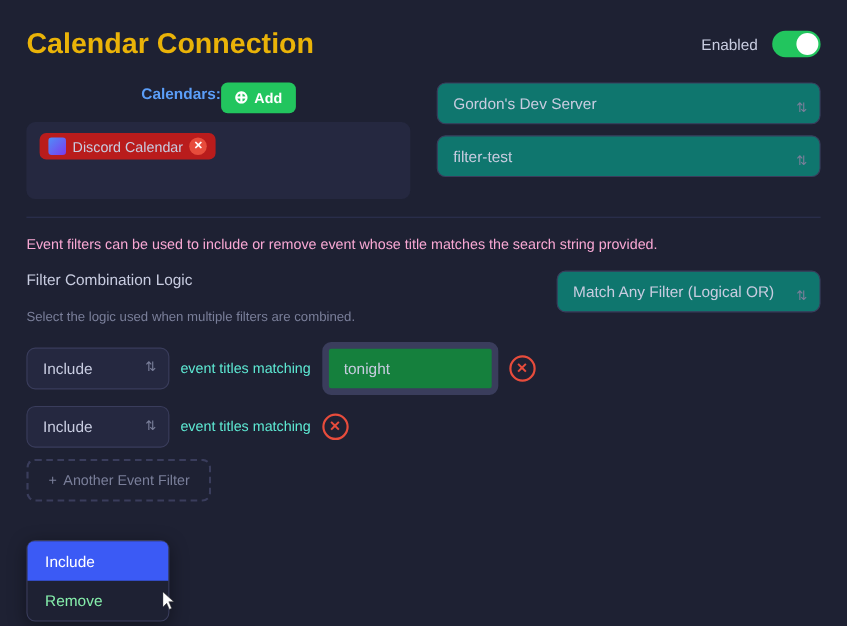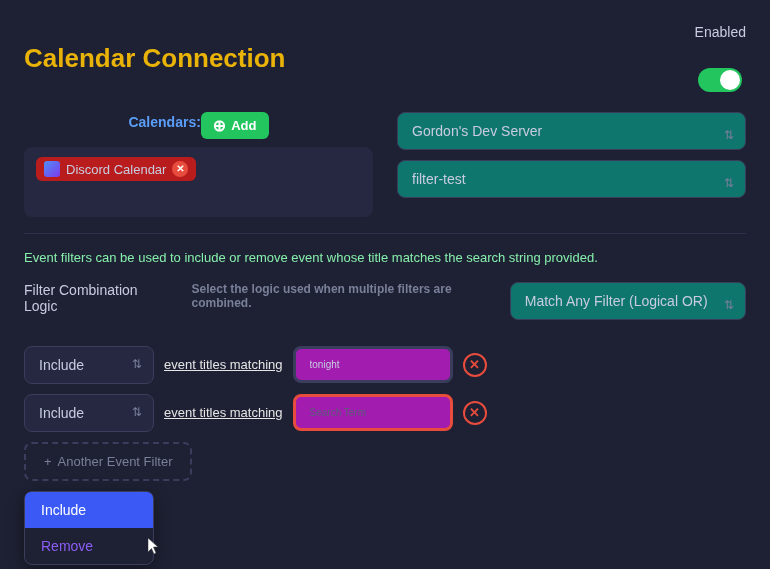--- a/index.html
+++ b/index.html
@@ -25,22 +25,21 @@
       margin-bottom: 20px;
     }
     .title {
       font-size: 26px;
       font-weight: 700;
       color: #eab308;
     }
     .enabled-row {
       display: flex;
       align-items: center;
-      gap: 28px;
-      flex-direction: column;
+      gap: 13px;
     }
     .enabled-label {
       font-size: 14px;
       color: #c8cce0;
     }
     .toggle {
       width: 44px;
       height: 24px;
       background: #22c55e;
       border-radius: 12px;
@@ -186,44 +185,43 @@
       justify-content: center;
       font-size: 11px;
       font-weight: 700;
     }
     .chevron-down {
       color: #7a7f9a;
       font-size: 14px;
     }
     .event-filters-desc {
       font-size: 13px;
-      color: #86efac;
+      color: #f9a8d4;
       margin-bottom: 14px;
       line-height: 1.5;
     }
     .filter-combination-row {
       display: flex;
       align-items: flex-start;
       justify-content: space-between;
       margin-bottom: 16px;
     }
     .filter-combo-labels {
       display: flex;
-      flex-direction: row;
+      flex-direction: column;
       gap: 19px;
     }
     .filter-combo-title {
       font-size: 14px;
       color: #c8cce0;
       font-weight: 500;
     }
     .filter-combo-desc {
       font-size: 12px;
       color: #7a7f9a;
-      font-weight: bold;
     }
     .filter-combo-select {
       width: 240px;
     }
     .filter-row {
       display: flex;
       align-items: center;
       gap: 10px;
       margin-bottom: 10px;
     }
@@ -239,31 +237,30 @@
       padding: 10px 32px 10px 14px;
       color: #c8cce0;
       font-size: 14px;
       appearance: none;
       -webkit-appearance: none;
       cursor: pointer;
       outline: none;
     }
     .filter-text {
       font-size: 13px;
-      color: #e5e5e5;
+      color: #5eead4;
       white-space: nowrap;
-      text-decoration: underline;
     }
     .filter-input {
-      background: #a21caf;
-      border: 3px solid #8b5cf6;
+      background: #15803d;
+      border: 6px solid #8b5cf6;
       border-radius: 8px;
       padding: 10px 14px;
       color: #c8cce0;
-      font-size: 10px;
+      font-size: 14px;
       outline: none;
       width: 160px;
     }
     .filter-input.has-value {
       border-color: #3a3d5c;
     }
     .filter-input.placeholder-visible {
       border-color: #e74c3c;
     }
     .filter-input::placeholder {
@@ -305,21 +302,21 @@
       border: 1px solid #3a3d5c;
       border-radius: 8px;
       width: 130px;
       box-shadow: 0 4px 16px rgba(0,0,0,0.4);
       z-index: 100;
     }
     .dropdown-item {
       padding: 10px 16px;
       font-size: 14px;
       cursor: pointer;
-      color: #8b5cf6;
+      color: #86efac;
     }
     .dropdown-item.active {
       background: #3b5af5;
       color: #fff;
       border-radius: 6px 6px 0 0;
     }
     .cursor-indicator {
       position: absolute;
       left: 148px;
       top: 538px;
@@ -410,21 +407,20 @@
   </div>
 
   <div class="filter-row">
     <div class="filter-include-wrapper">
       <select>
         <option>Include</option>
       </select>
       <span class="select-arrow">⇅</span>
     </div>
     <span class="filter-text">event titles matching</span>
-    <input class="filter-input placeholder-visible" type="text" placeholder="Search Term" style="">
     <span class="circle-x">✕</span>
   </div>
 
   <div style="position:relative; margin-left:0; margin-top:2px;">
     <button class="add-filter-btn">
       <span>+</span>
       <span>Another Event Filter</span>
     </button>
   </div>
 

